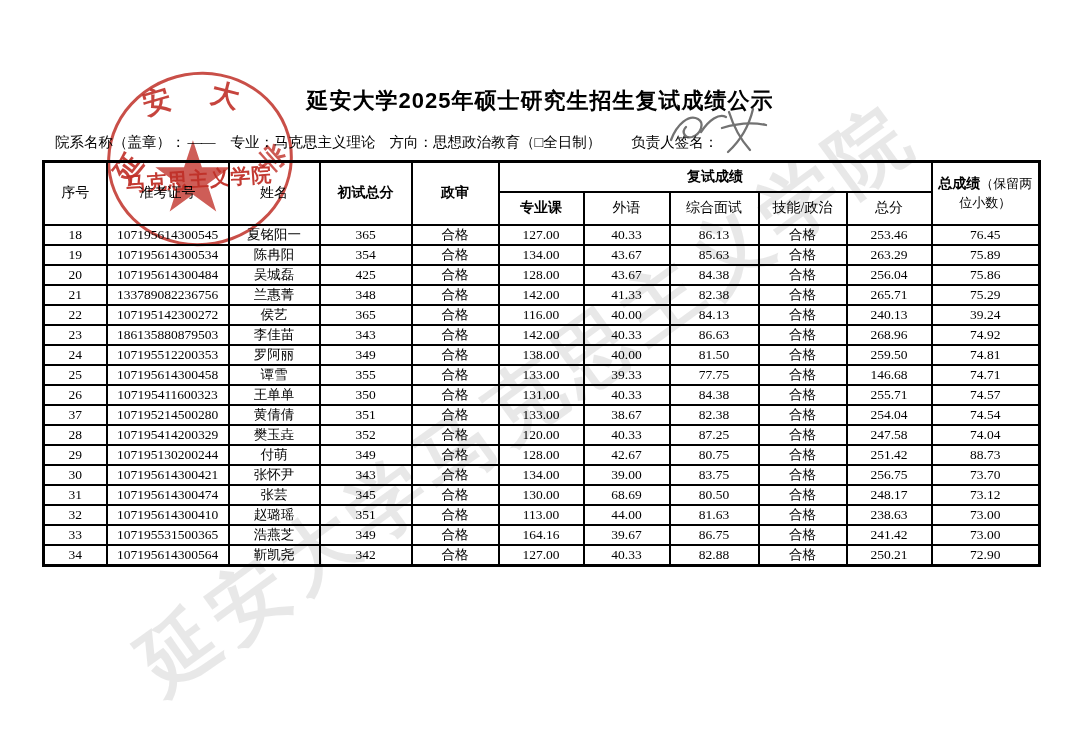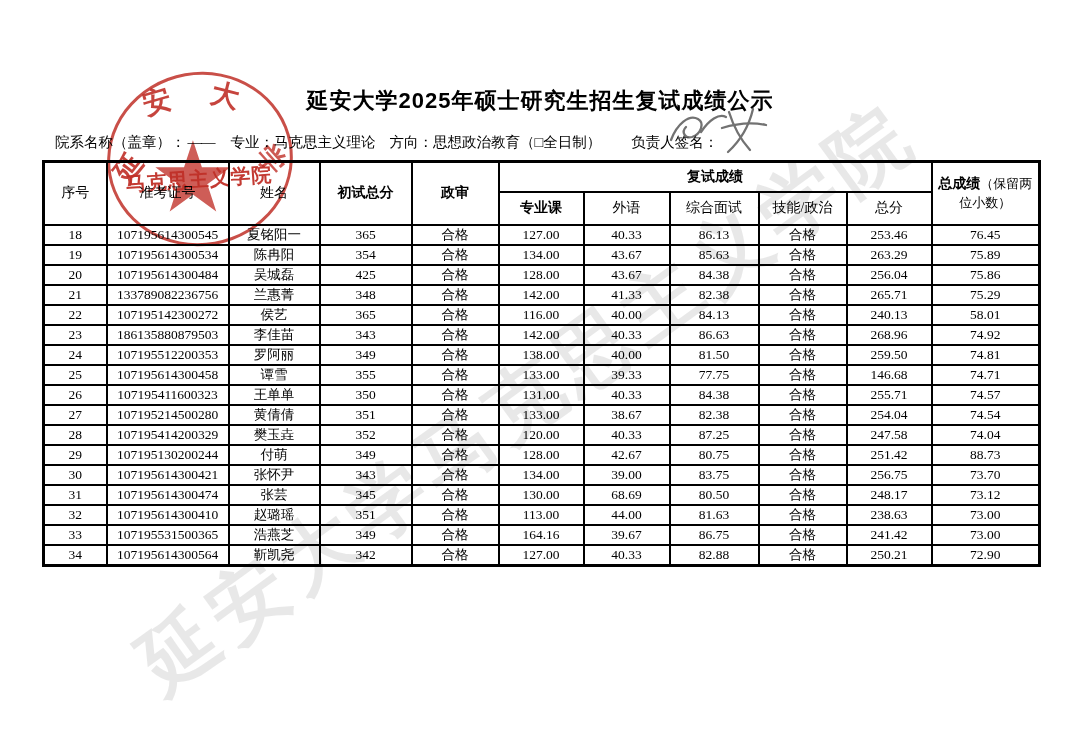--- a/index.html
+++ b/index.html
@@ -173,21 +173,21 @@
         <td>22</td>
         <td>107195142300272</td>
         <td>侯艺</td>
         <td>365</td>
         <td>合格</td>
         <td>116.00</td>
         <td>40.00</td>
         <td>84.13</td>
         <td>合格</td>
         <td>240.13</td>
-        <td>58.01</td>
+        <td>39.24</td>
       </tr>
         <tr>
         <td>23</td>
         <td>186135880879503</td>
         <td>李佳苗</td>
         <td>343</td>
         <td>合格</td>
         <td>142.00</td>
         <td>40.33</td>
         <td>86.63</td>
@@ -228,21 +228,21 @@
         <td>350</td>
         <td>合格</td>
         <td>131.00</td>
         <td>40.33</td>
         <td>84.38</td>
         <td>合格</td>
         <td>255.71</td>
         <td>74.57</td>
       </tr>
         <tr>
-        <td>27</td>
+        <td>37</td>
         <td>107195214500280</td>
         <td>黄倩倩</td>
         <td>351</td>
         <td>合格</td>
         <td>133.00</td>
         <td>38.67</td>
         <td>82.38</td>
         <td>合格</td>
         <td>254.04</td>
         <td>74.54</td>

